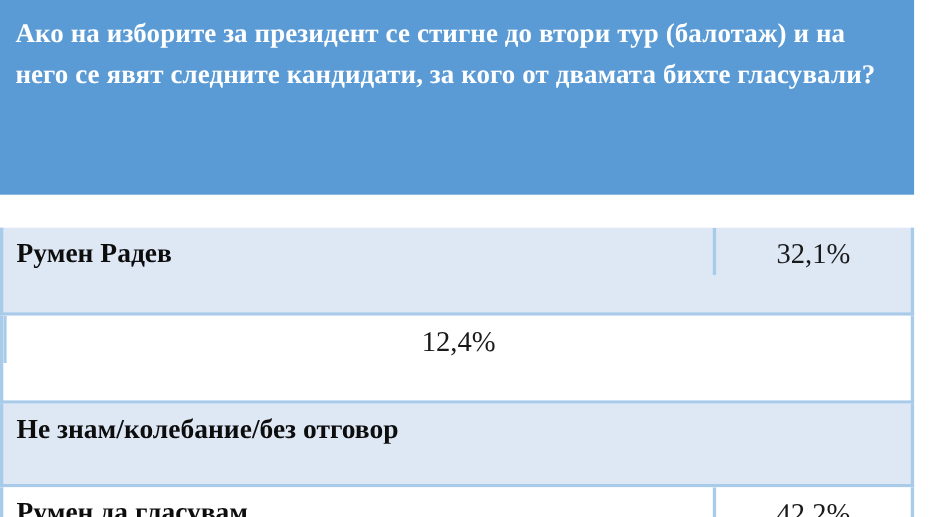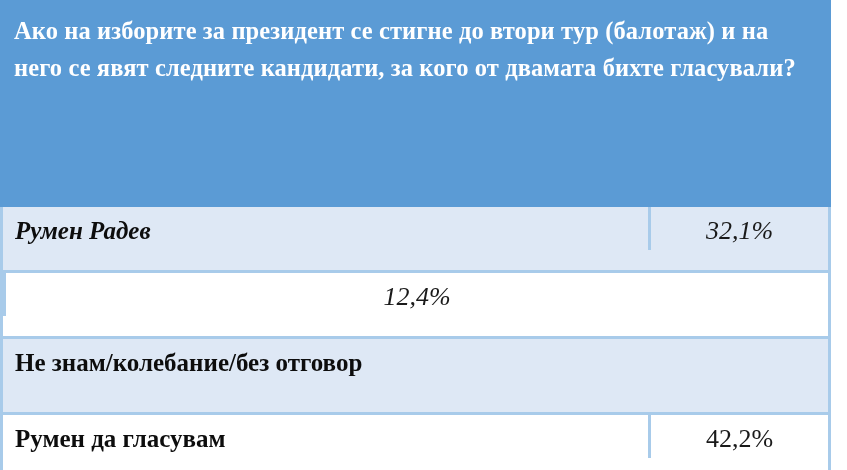--- a/index.html
+++ b/index.html
@@ -21,21 +21,21 @@
     width: 847px;
     height: 470px;
   }
 
   
   .question-header {
     position: absolute;
     left: 0;
     top: 0;
     width: 831px;
-    height: 207px;
+    height: 177px;
     background: #5B9BD5;
     box-sizing: border-box;
     padding: 12px 16px 0 14px;
   }
   .question-header-text {
     color: #ffffff;
     font-weight: bold;
     font-size: 24.5px;
     line-height: 37px;
     letter-spacing: 0.1px;
@@ -59,21 +59,21 @@
     display: flex;
     align-items: flex-start;
     overflow: hidden;
   }
   .row.shade {
     background: #DEE8F5;
   }
   .row.plain {
     background: #FFFFFF;
   }
-  .row.h-tall { height: 66px; font-style: italic; }
+  .row.h-tall { height: 80px; }
   .row.h-std  { height: 76px; font-family: Liberation Serif, serif; }
 
   .cell-label {
     width: 645px;
     flex: 0 0 645px;
     box-sizing: border-box;
     padding: 5px 0 0 12px;
     font-weight: bold;
     font-size: 25px;
     line-height: 38px;

